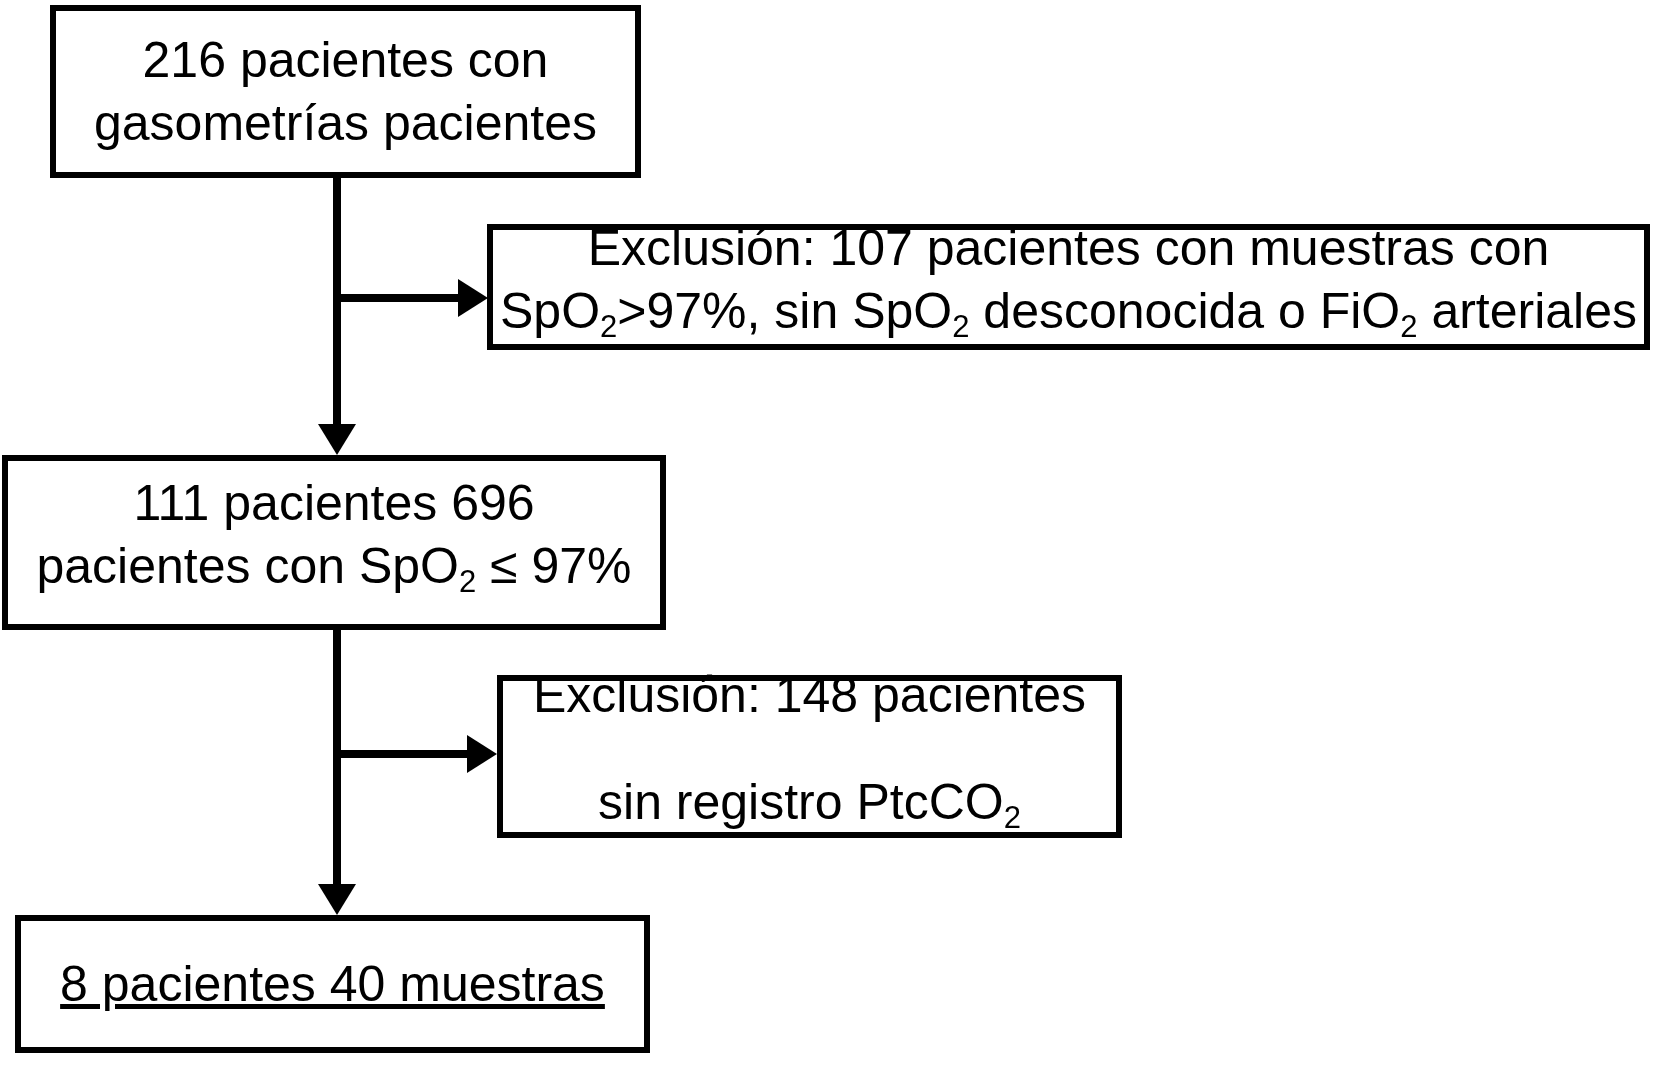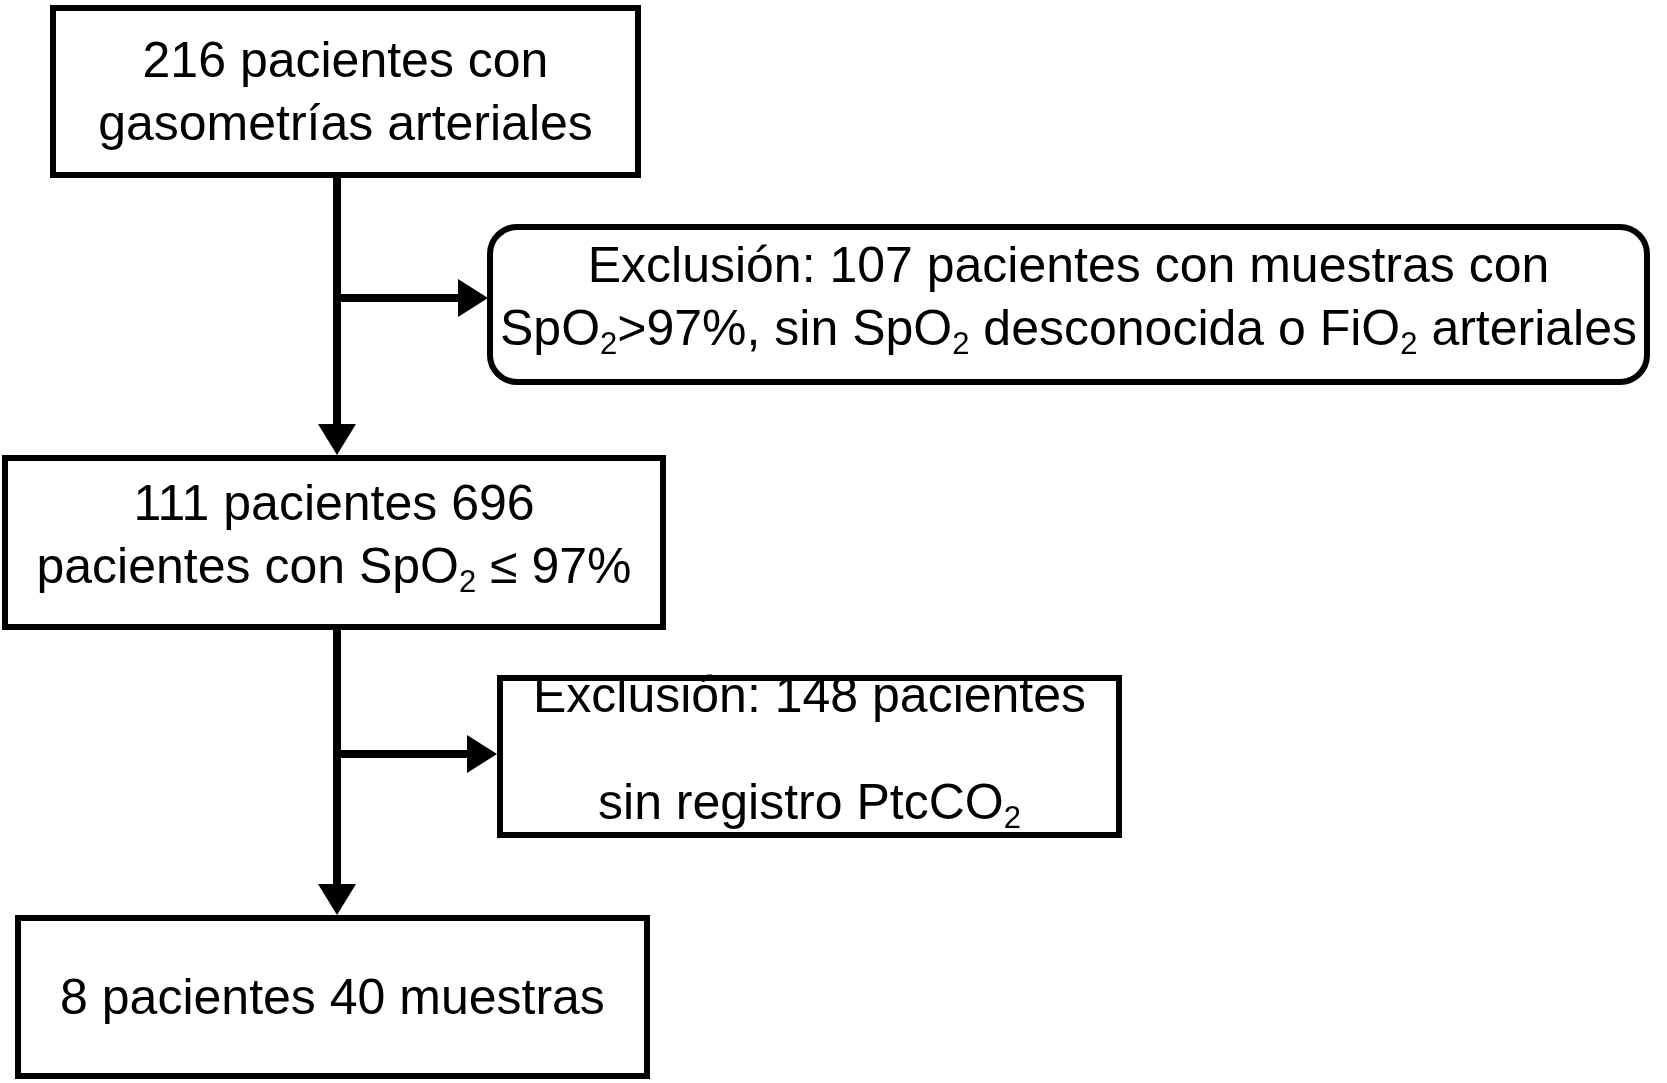--- a/index.html
+++ b/index.html
@@ -19,24 +19,24 @@
     display: flex;
     flex-direction: column;
     justify-content: center;
     align-items: center;
     text-align: center;
     font-size: 50px;
     line-height: 63px;
     white-space: nowrap;
   }
   .node-total    { left: 50px;  top: 5px;   width: 591px;  height: 173px; }
-  .node-excl1    { left: 487px; top: 224px; width: 1163px; height: 161px; border-radius: 30px; }
+  .node-excl1    { left: 487px; top: 224px; width: 1163px; height: 126px; }
   .node-samples  { left: 2px;   top: 455px; width: 664px;  height: 175px; }
   .node-excl2    { left: 497px; top: 675px; width: 625px;  height: 163px; gap: 44px; }
-  .node-final    { left: 15px;  top: 915px; width: 635px;  height: 164px; }
+  .node-final    { left: 15px;  top: 915px; width: 635px;  height: 138px; text-decoration: underline; }
 
   .sub {
     font-size: 0.62em;
     vertical-align: -0.28em;
     letter-spacing: 0;
   }
 
   .line { position: absolute; background: #000000; }
   .vline1 { left: 333px; top: 175px; width: 8px; height: 250px; }
   .vline2 { left: 333px; top: 628px; width: 8px; height: 257px; }
@@ -63,21 +63,21 @@
   .rarr1 { left: 458px; top: 279px; }
   .rarr2 { left: 467px; top: 735px; }
 </style>
 </head>
 <body>
 
 <div class="canvas">
 
   <div class="node node-total">
     <div>216 pacientes con</div>
-    <div>gasometrías arteriales</div>
+    <div>gasometrías pacientes</div>
   </div>
 
   <div class="line vline1"></div>
   <div class="arrow-down darr1"></div>
   <div class="line hline1"></div>
   <div class="arrow-right rarr1"></div>
 
   <div class="node node-excl1">
     <div>Exclusión: 107 pacientes con muestras con</div>
     <div><span>SpO</span><span class="sub">2</span><span>&gt;97%, sin SpO</span><span class="sub">2</span><span> desconocida o FiO</span><span class="sub">2</span><span> arteriales</span></div>

